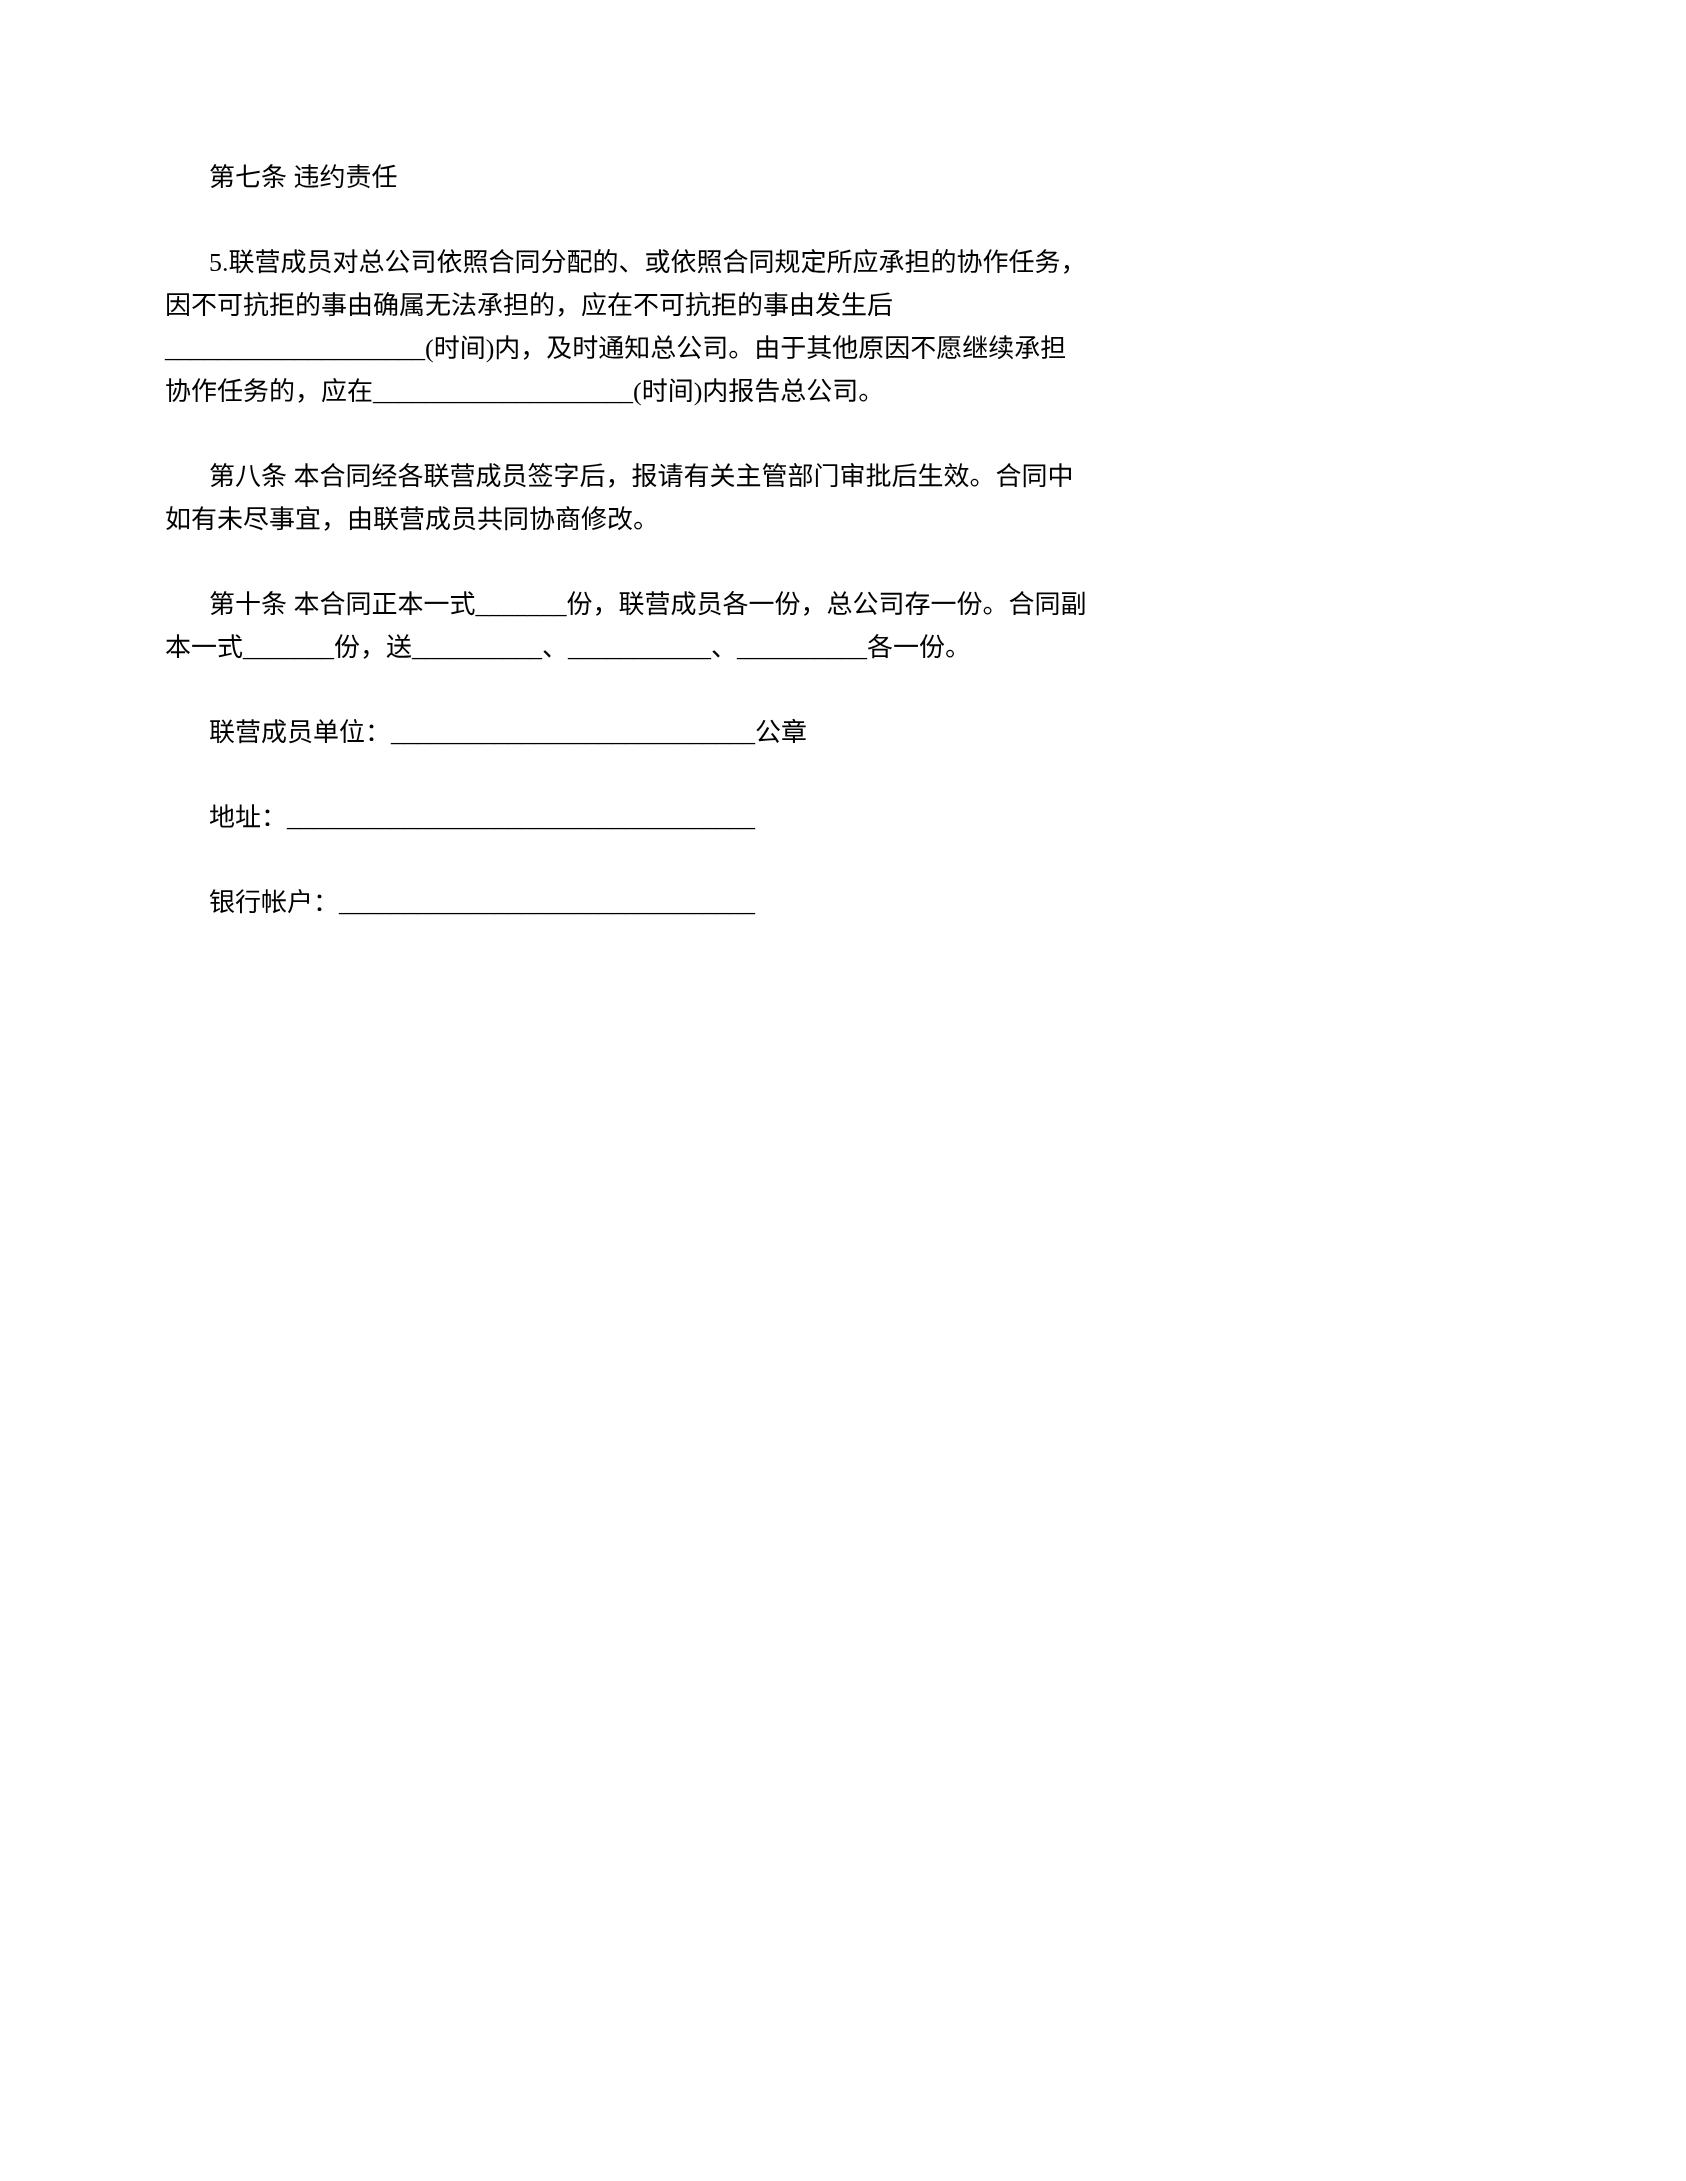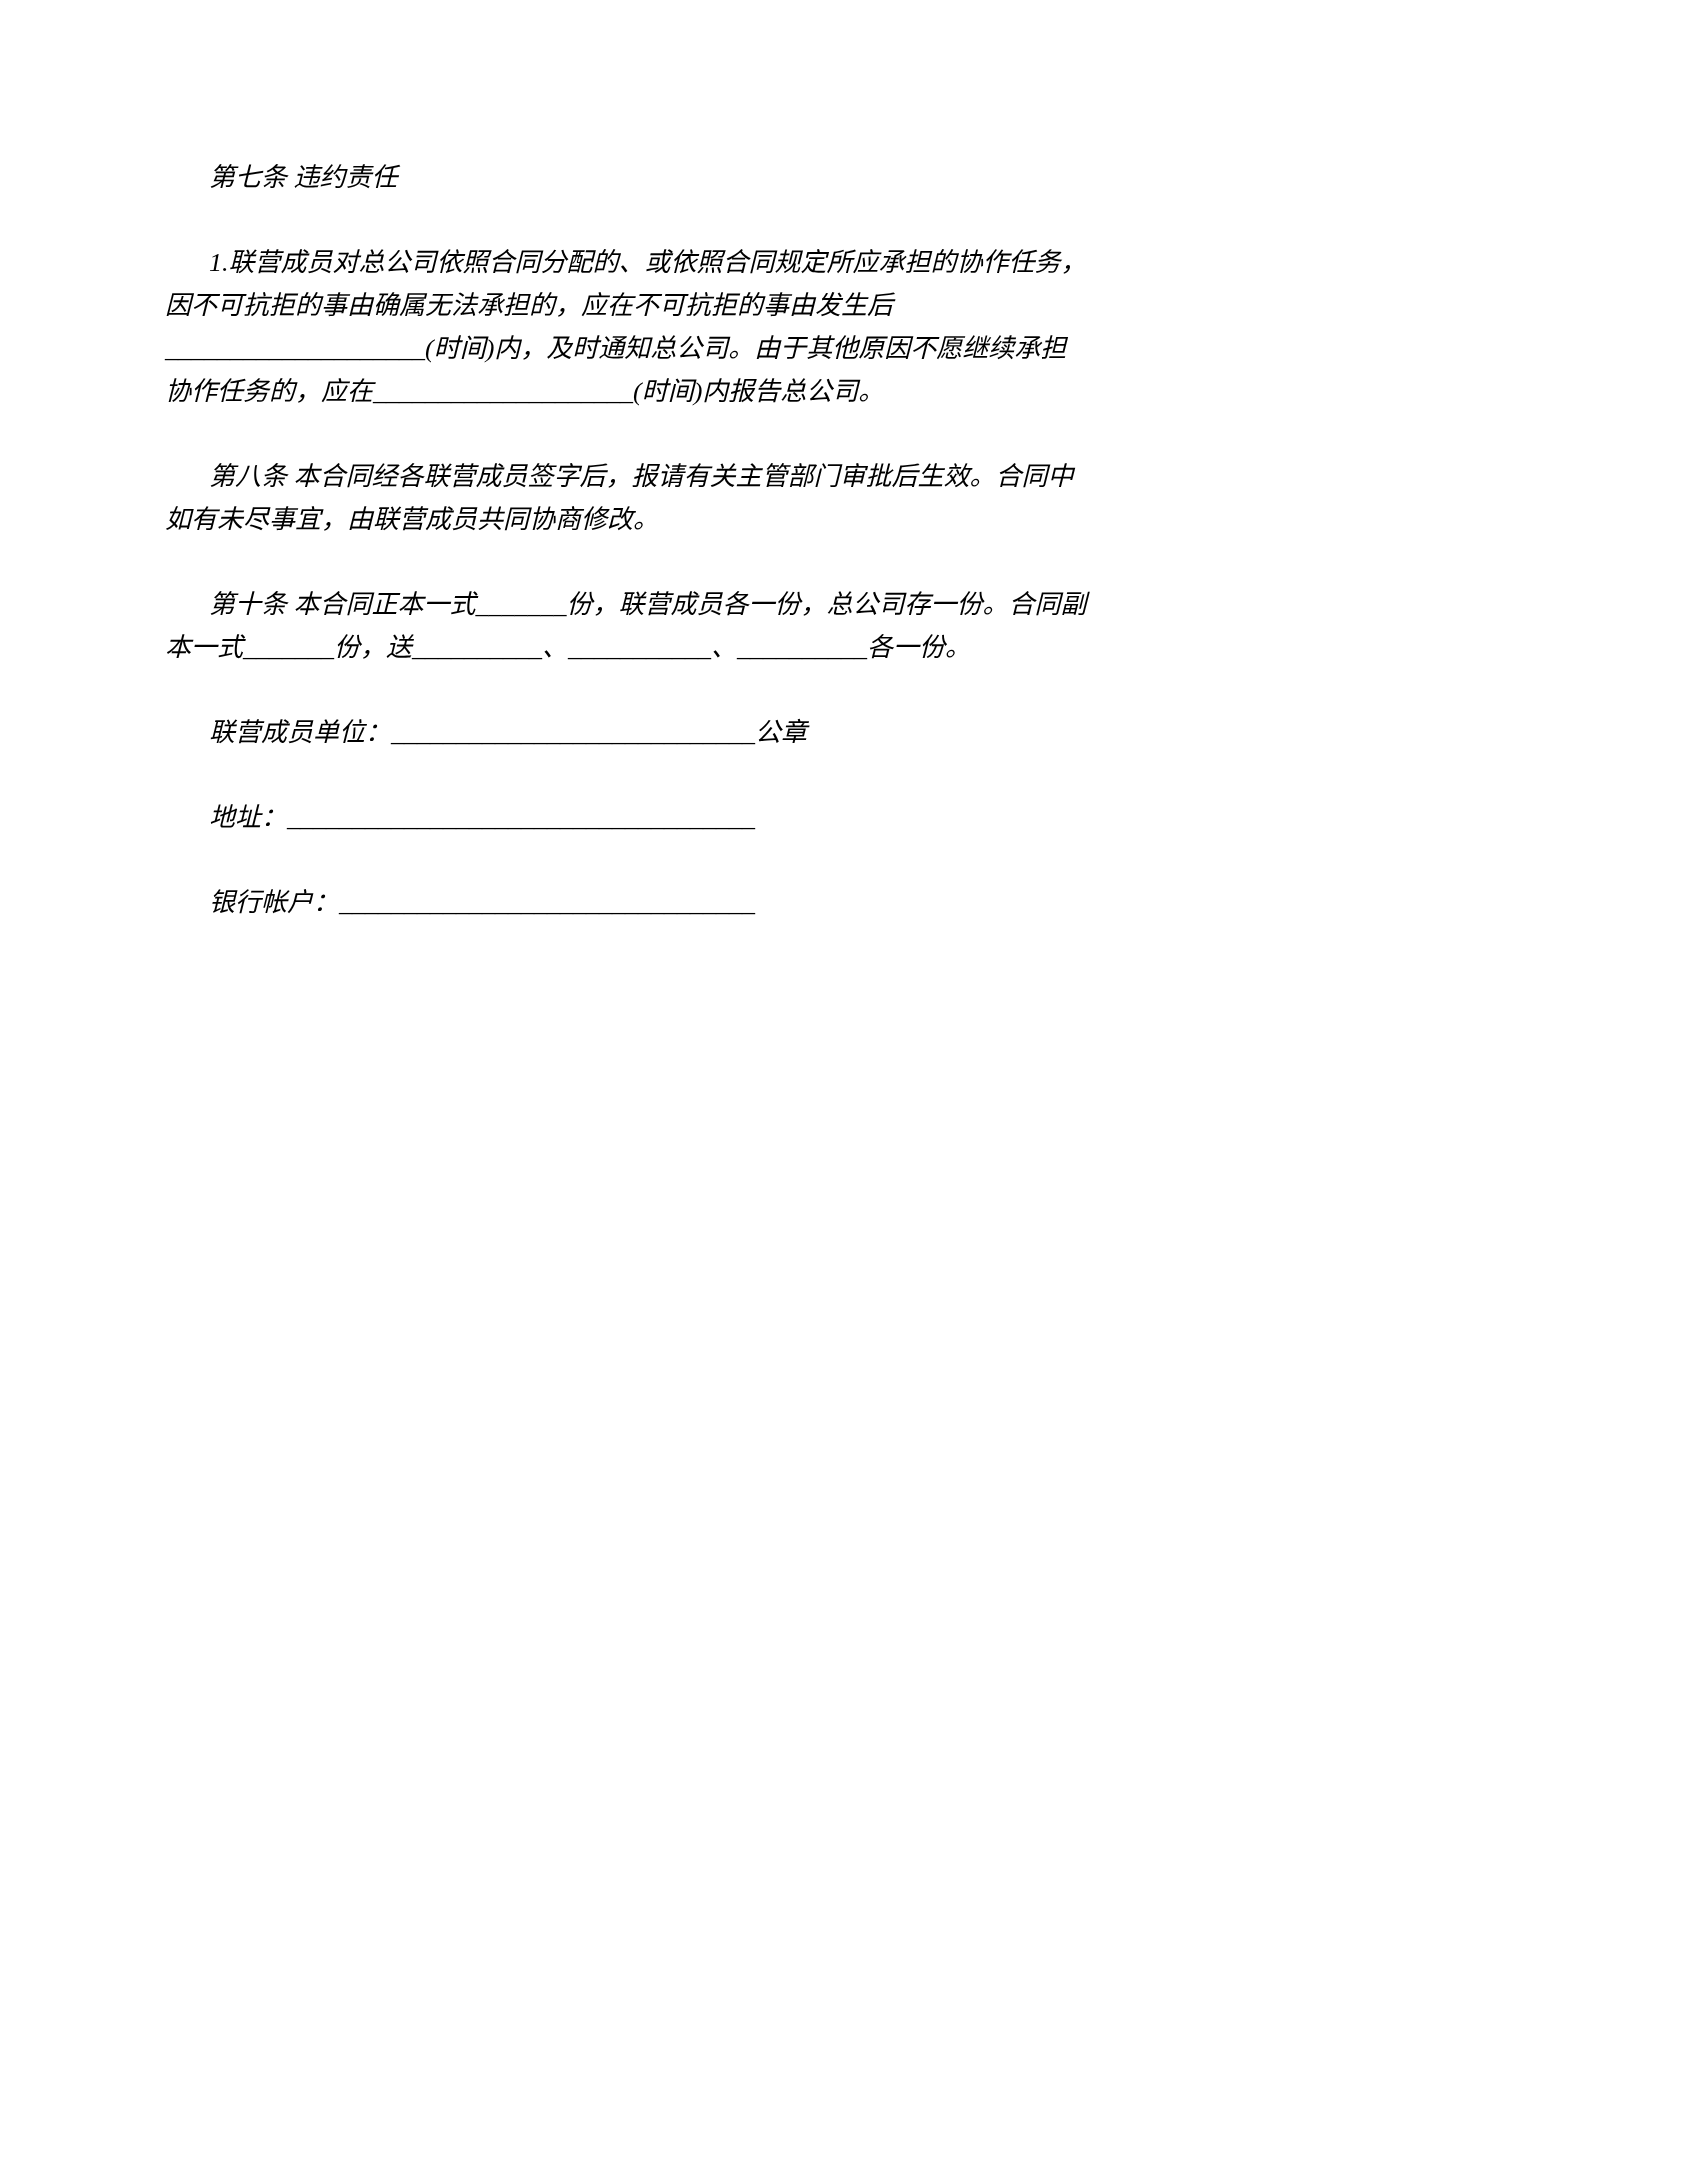--- a/index.html
+++ b/index.html
@@ -23,33 +23,32 @@
     width: 927px;
     font-size: 26px;
     line-height: 43px;
     text-align: left;
     word-break: normal;
     overflow-wrap: break-word;
   }
   .para {
     margin: 42px 0;
     text-indent: 44px;
-    font-style: italic;
   }
   .para:first-child {
     margin-top: 0;
   }
 </style>
 </head>
 <body>
 
 <div class="page">
   <div class="content">
     <p class="para">第七条 违约责任</p>
-    <p class="para">1.联营成员对总公司依照合同分配的、或依照合同规定所应承担的协作任务，因不可抗拒的事由确属无法承担的，应在不可抗拒的事由发生后____________________(时间)内，及时通知总公司。由于其他原因不愿继续承担协作任务的，应在____________________(时间)内报告总公司。</p>
+    <p class="para">5.联营成员对总公司依照合同分配的、或依照合同规定所应承担的协作任务，因不可抗拒的事由确属无法承担的，应在不可抗拒的事由发生后____________________(时间)内，及时通知总公司。由于其他原因不愿继续承担协作任务的，应在____________________(时间)内报告总公司。</p>
     <p class="para">第八条 本合同经各联营成员签字后，报请有关主管部门审批后生效。合同中如有未尽事宜，由联营成员共同协商修改。</p>
     <p class="para">第十条 本合同正本一式_______份，联营成员各一份，总公司存一份。合同副本一式_______份，送__________、___________、__________各一份。</p>
     <p class="para">联营成员单位：____________________________公章</p>
     <p class="para">地址：____________________________________</p>
     <p class="para">银行帐户：________________________________</p>
   </div>
 </div>
 
 
 </body></html>

